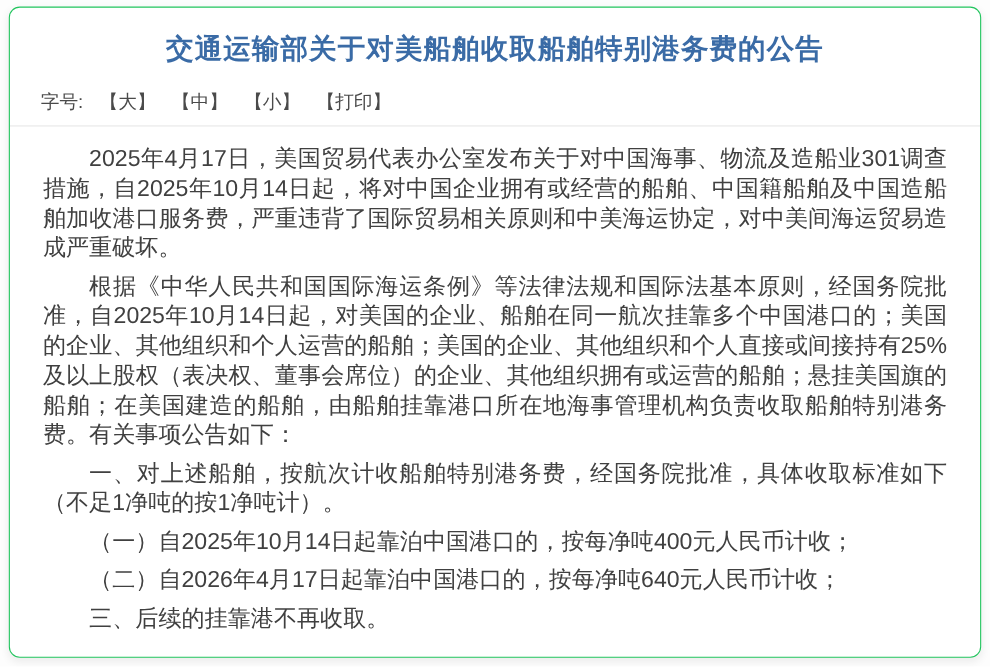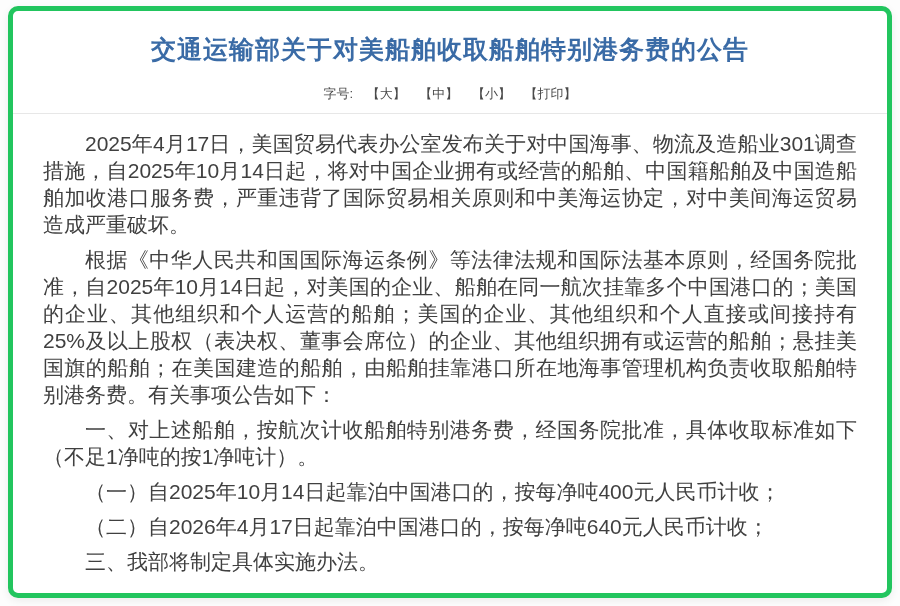--- a/index.html
+++ b/index.html
@@ -14,40 +14,40 @@
   html,body{width:900px;height:606px;overflow:hidden;}
   body{
     background:var(--page-bg);
     font-family:"Liberation Sans","DejaVu Sans",sans-serif;
   }
   .card{
     width:884px;
     height:592px;
     margin:6px auto 0 auto;
     background:var(--card-bg);
-    border:5px solid #22c55e;
+    border:1px solid #22c55e;
     border-radius:10px;
     box-shadow:0 3px 8px rgba(0,0,0,0.07);
     overflow:hidden;
   }
   .doc-title{
     margin-top:22px;
     padding:0 60px;
     text-align:center;
     font-size:25px;
     font-weight:bold;
     line-height:32px;
     color:var(--title-blue);
     letter-spacing:1px;
   }
   .toolbar{
     margin-top:20px;
     padding:0 28px 10px 28px;
-    text-align:center;
-    font-size:13px;
+    text-align:left;
+    font-size:17px;
     color:var(--toolbar-text);
     border-bottom:1px solid var(--divider);
   }
   .toolbar .label{color:var(--toolbar-text);}
   .toolbar .tool-btn{
     display:inline-block;
     margin-left:10px;
     color:var(--toolbar-text);
     cursor:pointer;
     text-decoration:none;
@@ -78,16 +78,16 @@
     <a class="tool-btn">【小】</a>
     <a class="tool-btn">【打印】</a>
   </div>
 
   <div class="content">
     <p class="para">2025年4月17日，美国贸易代表办公室发布关于对中国海事、物流及造船业301调查措施，自2025年10月14日起，将对中国企业拥有或经营的船舶、中国籍船舶及中国造船舶加收港口服务费，严重违背了国际贸易相关原则和中美海运协定，对中美间海运贸易造成严重破坏。</p>
     <p class="para">根据《中华人民共和国国际海运条例》等法律法规和国际法基本原则，经国务院批准，自2025年10月14日起，对美国的企业、船舶在同一航次挂靠多个中国港口的；美国的企业、其他组织和个人运营的船舶；美国的企业、其他组织和个人直接或间接持有25%及以上股权（表决权、董事会席位）的企业、其他组织拥有或运营的船舶；悬挂美国旗的船舶；在美国建造的船舶，由船舶挂靠港口所在地海事管理机构负责收取船舶特别港务费。有关事项公告如下：</p>
     <p class="para">一、对上述船舶，按航次计收船舶特别港务费，经国务院批准，具体收取标准如下（不足1净吨的按1净吨计）。</p>
     <p class="para">（一）自2025年10月14日起靠泊中国港口的，按每净吨400元人民币计收；</p>
     <p class="para">（二）自2026年4月17日起靠泊中国港口的，按每净吨640元人民币计收；</p>
-    <p class="para">三、我部将制定具体实施办法。</p>
+    <p class="para">三、后续的挂靠港不再收取。</p>
   </div>
 
 </div>
 
 </body></html>

